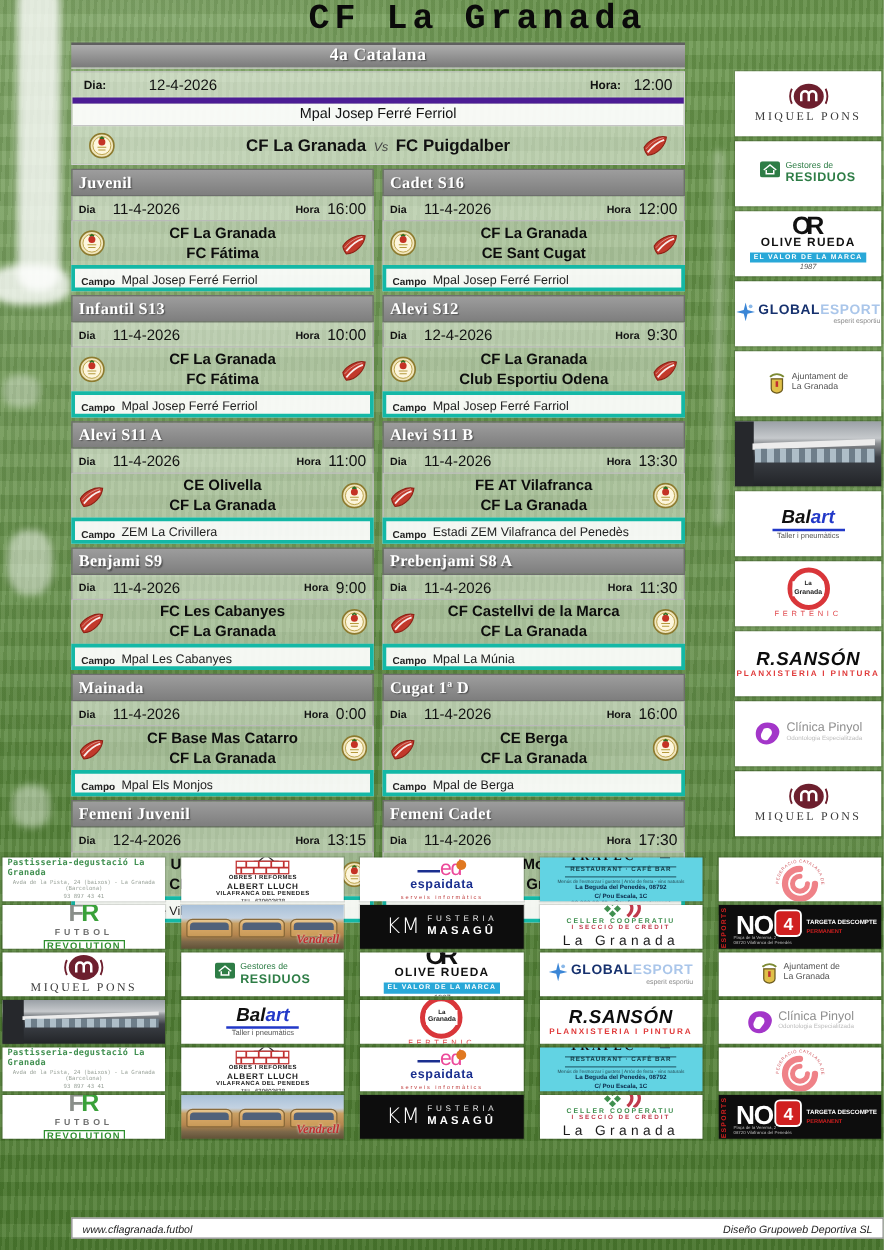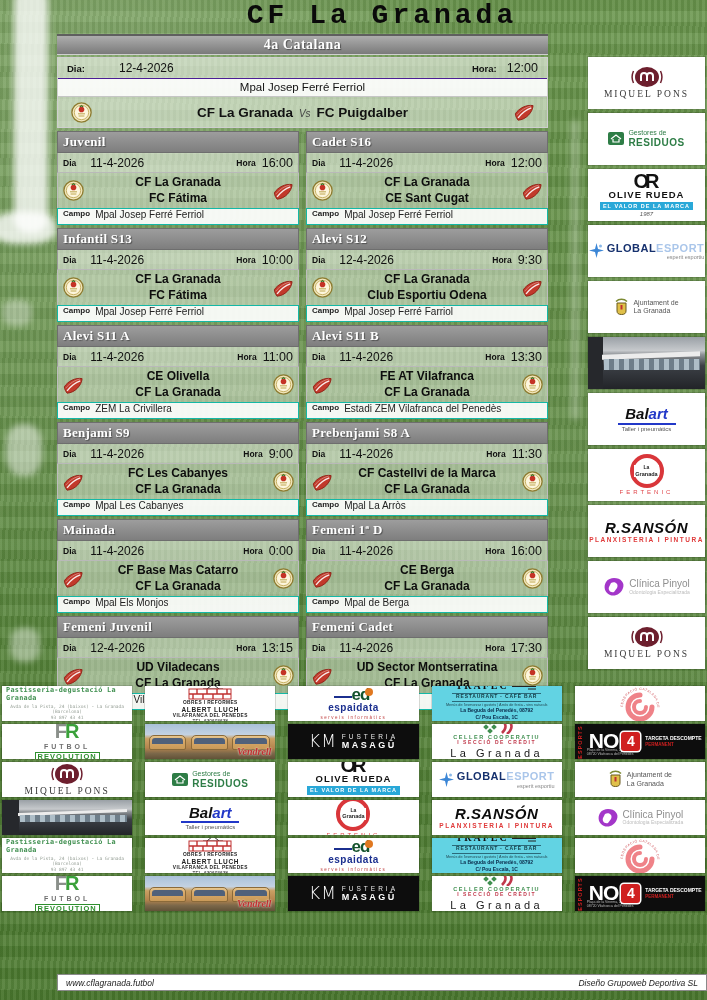--- a/index.html
+++ b/index.html
@@ -26,21 +26,21 @@
     letter-spacing:4px;color:#0a0a0a}
 
   .main-col{position:absolute;left:57px;top:34px;width:491px}
   .league-bar{height:18px;line-height:17px;text-align:center;
     background:linear-gradient(180deg,#adadad,#7a7a7a);
     border-top:2px solid #5f5f5f;border-bottom:1px solid #cfcfcf;
     color:#fff;font-family:"Liberation Serif",serif;font-weight:bold;font-size:14px;
     letter-spacing:.5px;text-shadow:1px 1px 1px rgba(0,0,0,.45)}
   .main-match{margin-top:2px;border:1px solid #cfcfcf}
   .mm-row1{display:flex;align-items:center;height:20px;background:rgba(255,255,255,.55);
-    padding:0 9px;font-size:12px;border-bottom:1px solid #4c1d95}
+    padding:0 9px;font-size:12px;border-bottom:5px solid #4c1d95}
   .mm-row1 .lbl{font-size:9.5px;font-weight:bold}
   .mm-row1 .mm-date{margin-left:34px}
   .mm-row1 .lbl.right{margin-left:auto}
   .mm-row1 .mm-time{margin-left:10px;font-size:12.5px}
   .mm-venue{height:17px;line-height:17px;text-align:center;background:rgba(255,255,255,.94);
     font-size:11.5px;border-bottom:1px solid #c5c5c5}
   .mm-teams{display:flex;align-items:center;height:30px;background:rgba(255,255,255,.5);padding:0 10px}
   .mm-names{flex:1;text-align:center;font-weight:bold;font-size:13.5px}
   .mm-names .vs{font-size:10px;font-weight:normal;font-style:italic;color:#444;margin:0 6px}
 
@@ -53,39 +53,39 @@
     font-size:12px;padding:0 5px}
   .card-dia .lbl{font-size:8.5px;font-weight:bold}
   .card-dia .c-date{margin-left:14px}
   .card-dia .lbl-hora{margin-left:auto}
   .card-dia .c-time{margin-left:6px;font-size:12.5px}
   .card-teams{display:flex;align-items:center;min-height:35px;background:rgba(255,255,255,.42);
     border-left:1px solid #bdbdbd;border-right:1px solid #bdbdbd;padding:0 4px}
   .names{flex:1;text-align:center;font-weight:bold;font-size:12px;line-height:1.3;color:#0d0d0d}
   .crest{width:22px;height:22px;display:flex;align-items:center;justify-content:center;flex:0 0 auto}
   .crest-lg{width:26px;height:26px}
-  .card-campo{display:flex;align-items:flex-start;height:15px;background:rgba(255,255,255,.93);
-    border:1px solid #14b8a6;font-size:10px;padding:0 5px;color:#222}
+  .card-campo{display:flex;align-items:flex-end;height:15px;background:rgba(255,255,255,.93);
+    border:3px solid #14b8a6;font-size:10px;padding:0 5px;color:#222}
   .card-campo .lbl{font-size:8px;font-weight:bold}
   .card-campo .c-venue{margin-left:5px;white-space:nowrap;overflow:hidden}
 
   #sidebar{position:absolute;left:588px;top:57px;width:117px;display:flex;flex-direction:column;gap:4px}
   #bottom-grid{position:absolute;left:2px;top:686px;width:703px;display:grid;
     grid-template-columns:repeat(5,1fr);column-gap:13px;row-gap:3px}
   #sidebar .sp-cell{height:52px}
   #bottom-grid .sp-cell{height:35px}
   .sp-cell{background:#fff;width:100%;display:flex;align-items:center;justify-content:center;
     overflow:hidden;position:relative;line-height:1.15;box-shadow:0 0 0 1px rgba(0,0,0,.12)}
 
   #footer{position:absolute;left:57px;right:0;top:974px;height:17px;background:#fff;
     border:1px solid #8a8a8a;display:flex;align-items:center;justify-content:space-between;
     padding:0 8px;font-size:8.5px;font-style:italic;color:#222;box-sizing:border-box}
 
   .row{display:flex}.col{display:flex;flex-direction:column}
-  .ac{align-items:center}.ai{align-items:center}
+  .ac{align-items:center}.ai{align-items:flex-start}
   .g3{gap:3px}.g4{gap:4px}.g5{gap:5px}
   .svgwrap{display:flex;align-items:center;justify-content:center}
 
   .mp-name{font-family:"Liberation Serif",serif;font-size:9.5px;letter-spacing:2px;color:#3a3a3a;margin-top:1px}
   .gr-l1{font-size:7px;color:#2e7d46}
   .gr-l2{font-size:10px;font-weight:bold;color:#2e7d46;letter-spacing:.5px}
   .or-mono{font-size:20px;font-weight:900;letter-spacing:-4px;color:#111;line-height:.9;padding-right:4px}
   .or-name{font-size:9.5px;font-weight:900;color:#111;letter-spacing:1px}
   .or-tag{background:#29a8d8;color:#fff;font-size:5.5px;font-weight:bold;letter-spacing:1px;padding:1px 3px;margin-top:1px}
   .or-year{font-size:6px;font-style:italic;color:#555;margin-top:1px}
@@ -112,21 +112,21 @@
   .cp-name{font-size:10px;color:#8f8f8f}
   .cp-tag{font-size:5px;color:#bdbdbd}
   .past{align-items:flex-start;padding:2px 4px;font-family:"DejaVu Sans Mono",monospace;width:100%;box-sizing:border-box}
   .pa-1{font-size:6.8px;font-weight:bold;color:#3f8f4f;letter-spacing:.3px}
   .pa-2{font-size:4.5px;color:#9aa39a;margin-top:1px;align-self:center;text-align:center}
   .ll-1{font-size:4.8px;font-weight:bold;color:#222;letter-spacing:.4px}
   .ll-2{font-size:6.5px;font-weight:bold;color:#222;letter-spacing:.6px}
   .ll-3{font-size:4.8px;color:#222}
   .ed-row{align-items:flex-start}
   .ed-dash{width:18px;height:2px;background:#1b2f8f;margin-top:9px}
-  .ed-mono{font-size:17px;font-weight:bold;color:#14532d;line-height:.9;letter-spacing:-1px}
+  .ed-mono{font-size:17px;font-weight:normal;color:#ec4899;line-height:.9;letter-spacing:-1px}
   .ed-dot{width:8px;height:8px;border-radius:50%;background:#e07820;margin-top:1px;margin-left:-4px}
   .ed-name{font-size:10px;font-weight:bold;color:#1b2f8f;letter-spacing:.5px}
   .ed-tag{font-size:4.5px;color:#c04040;letter-spacing:1.5px;margin-top:1px}
   .trafec-bg{background:#62d3e3}
   .tf-name{font-family:"Liberation Serif",serif;font-weight:bold;font-size:10px;letter-spacing:2px;color:#101010}
   .tf-l1{font-size:5px;font-weight:bold;color:#133a44;letter-spacing:.8px;border-top:1px solid #2a6a7a;border-bottom:1px solid #2a6a7a;padding:.5px 4px;margin-top:1px}
   .tf-l2{font-size:3.8px;color:#244a55;margin-top:1px}
   .tf-a{font-size:5px;font-weight:bold;color:#0a2a4a;line-height:1.3;text-align:center}
   .fr-1{font-size:20px;font-weight:900;color:#8a8f8a;letter-spacing:-2px}
   .fr-2{font-size:20px;font-weight:900;color:#3aa13a}
@@ -501,21 +501,21 @@
               <circle cx="12" cy="12" r="11" fill="#f1e6bd" stroke="#8d7b2f" stroke-width="1.5"></circle>
               <circle cx="12" cy="12" r="8.2" fill="#fdf6dd" stroke="#b59a3c" stroke-width=".8"></circle>
               <circle cx="12" cy="8.6" r="3.2" fill="#c43225"></circle>
               <path d="M10 5.6 L12 4.2 L14 5.6" stroke="#2d6b22" stroke-width="1.3" fill="none"></path>
               <path d="M8 13.5 h8 M8.7 16 h6.6" stroke="#b59a3c" stroke-width="1"></path>
             </svg>
           </span>
     </div>
     <div class="card-campo">
       <span class="lbl lbl-campo">Campo</span>
-      <span class="c-venue">Mpal La Arròs</span>
+      <span class="c-venue">Mpal La Múnia</span>
     </div>
   </div>
 
   <div class="card">
     <div class="card-header">
       <span class="cat">Mainada</span>
     </div>
     <div class="card-dia">
       <span class="lbl lbl-dia">Dia</span>
       <span class="c-date">11-4-2026</span>
@@ -545,21 +545,21 @@
           </span>
     </div>
     <div class="card-campo">
       <span class="lbl lbl-campo">Campo</span>
       <span class="c-venue">Mpal Els Monjos</span>
     </div>
   </div>
 
   <div class="card">
     <div class="card-header">
-      <span class="cat">Femeni 1ª D</span>
+      <span class="cat">Cugat 1ª D</span>
     </div>
     <div class="card-dia">
       <span class="lbl lbl-dia">Dia</span>
       <span class="c-date">11-4-2026</span>
       <span class="lbl lbl-hora">Hora</span>
       <span class="c-time">16:00</span>
     </div>
     <div class="card-teams">
       <span class="crest crest-left">
             <svg width="22" height="20" viewBox="0 0 24 22">

